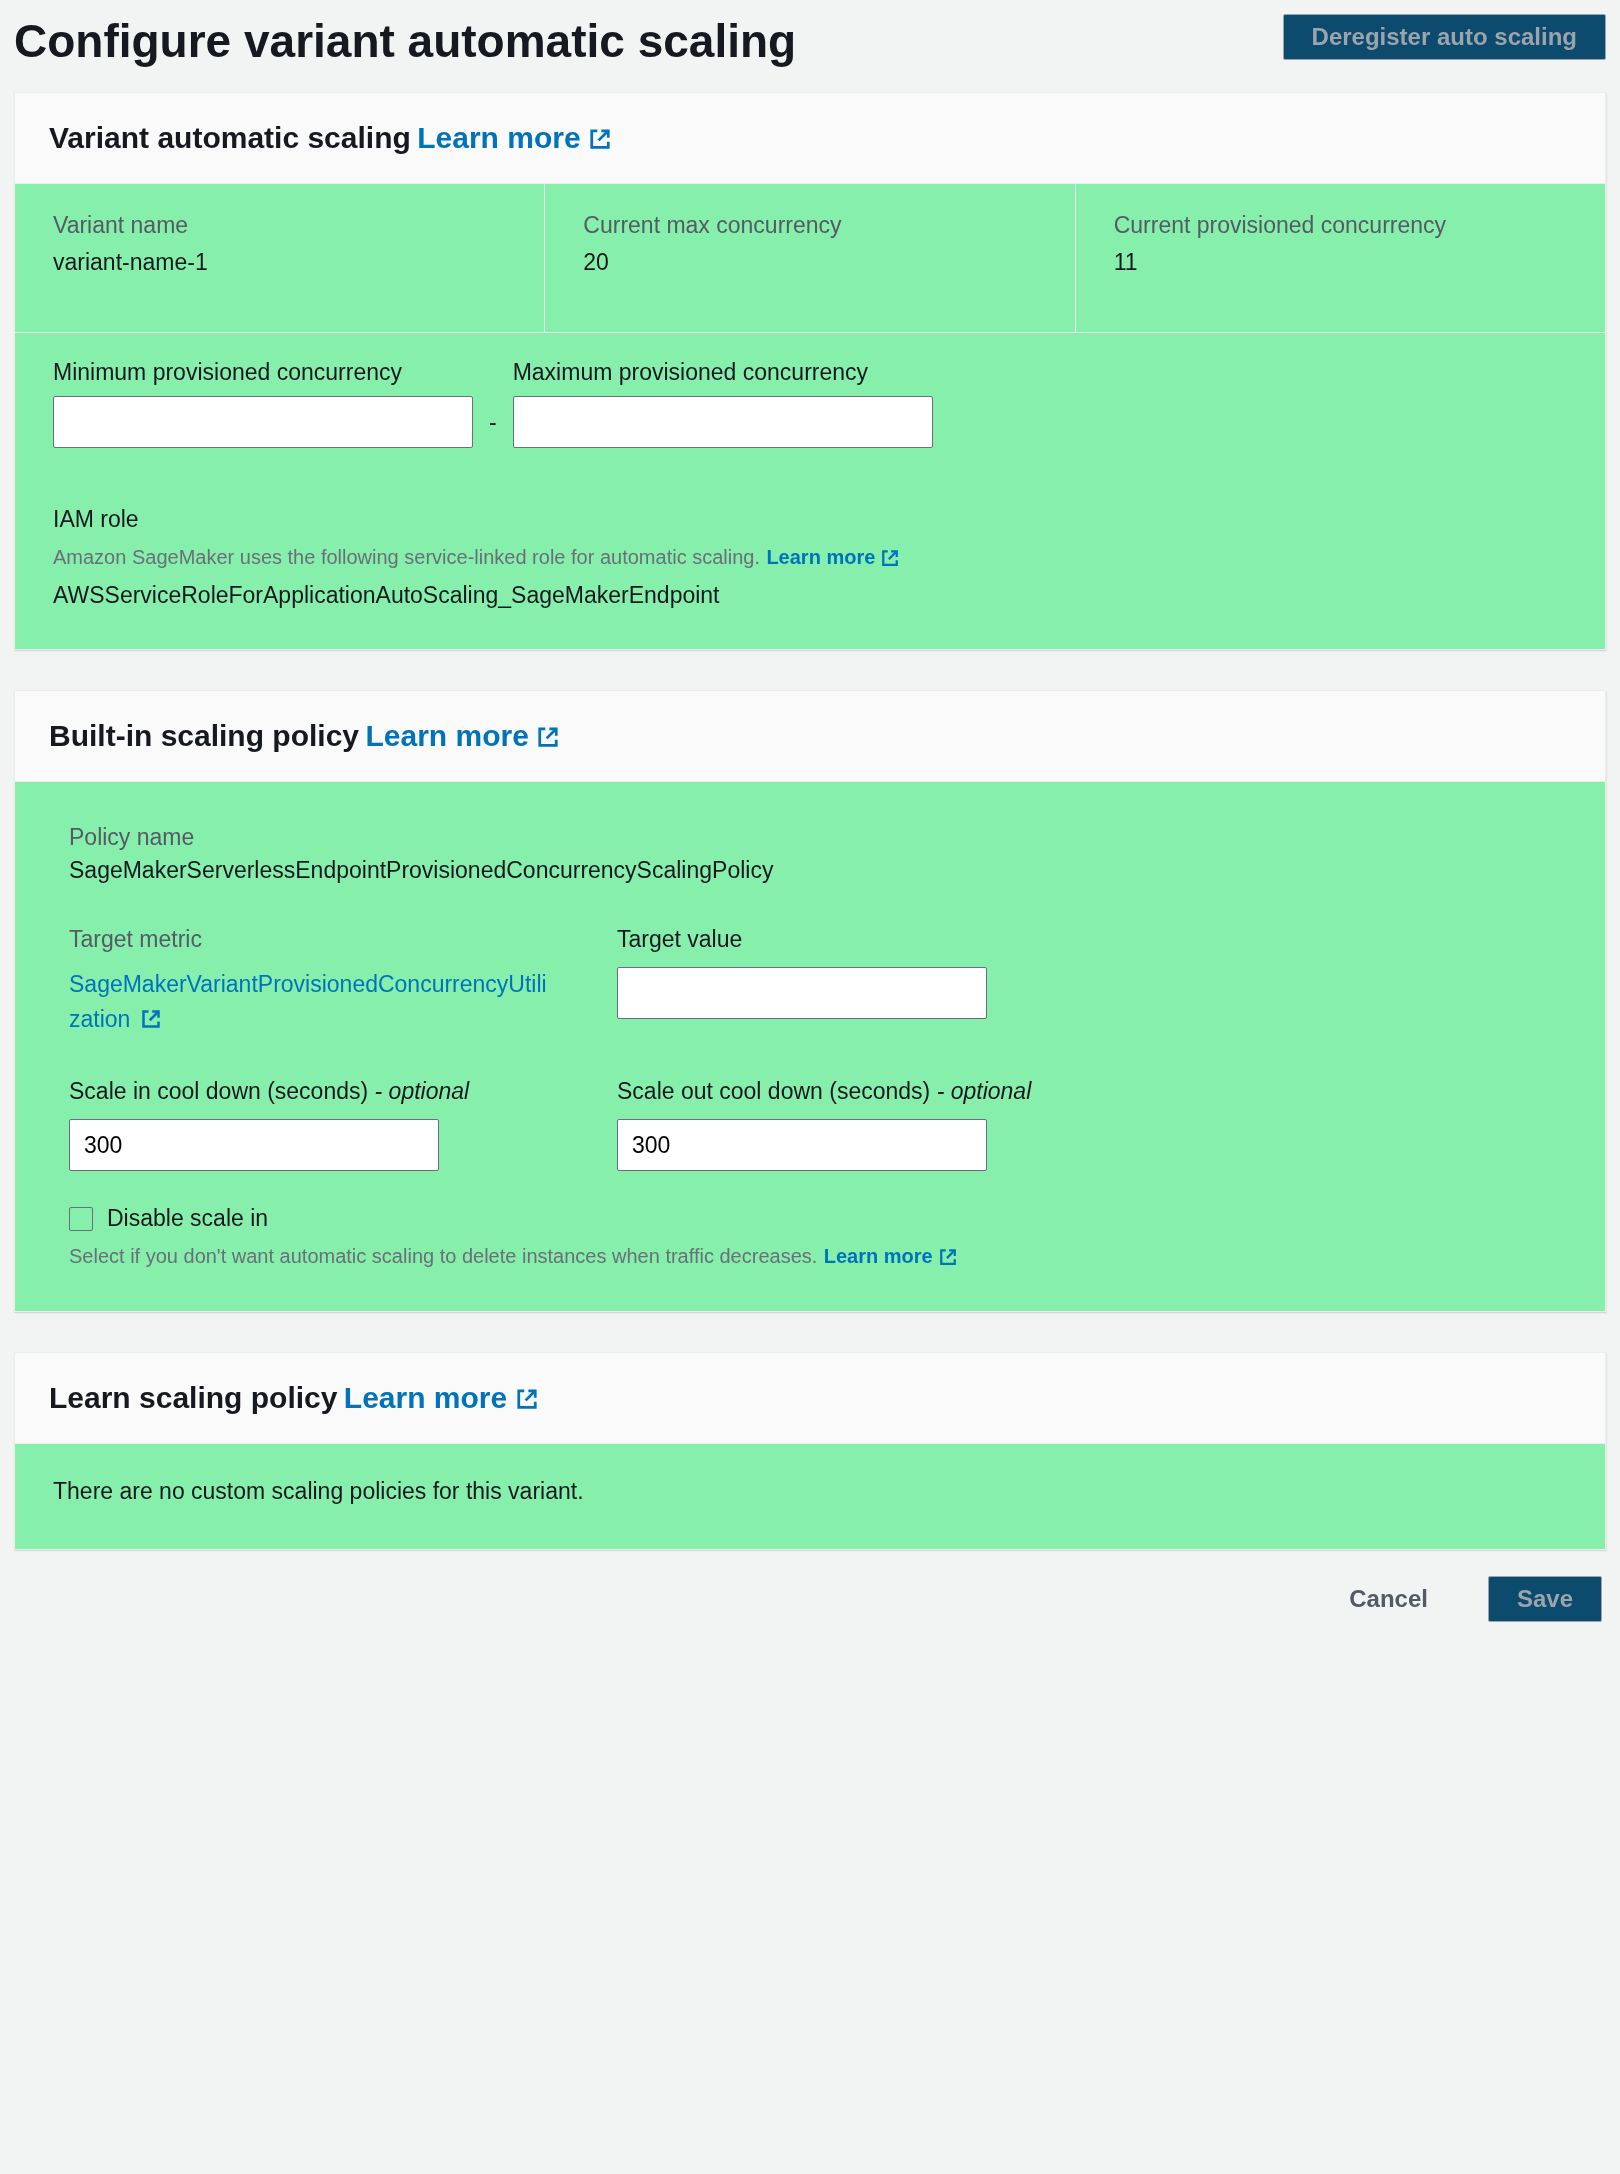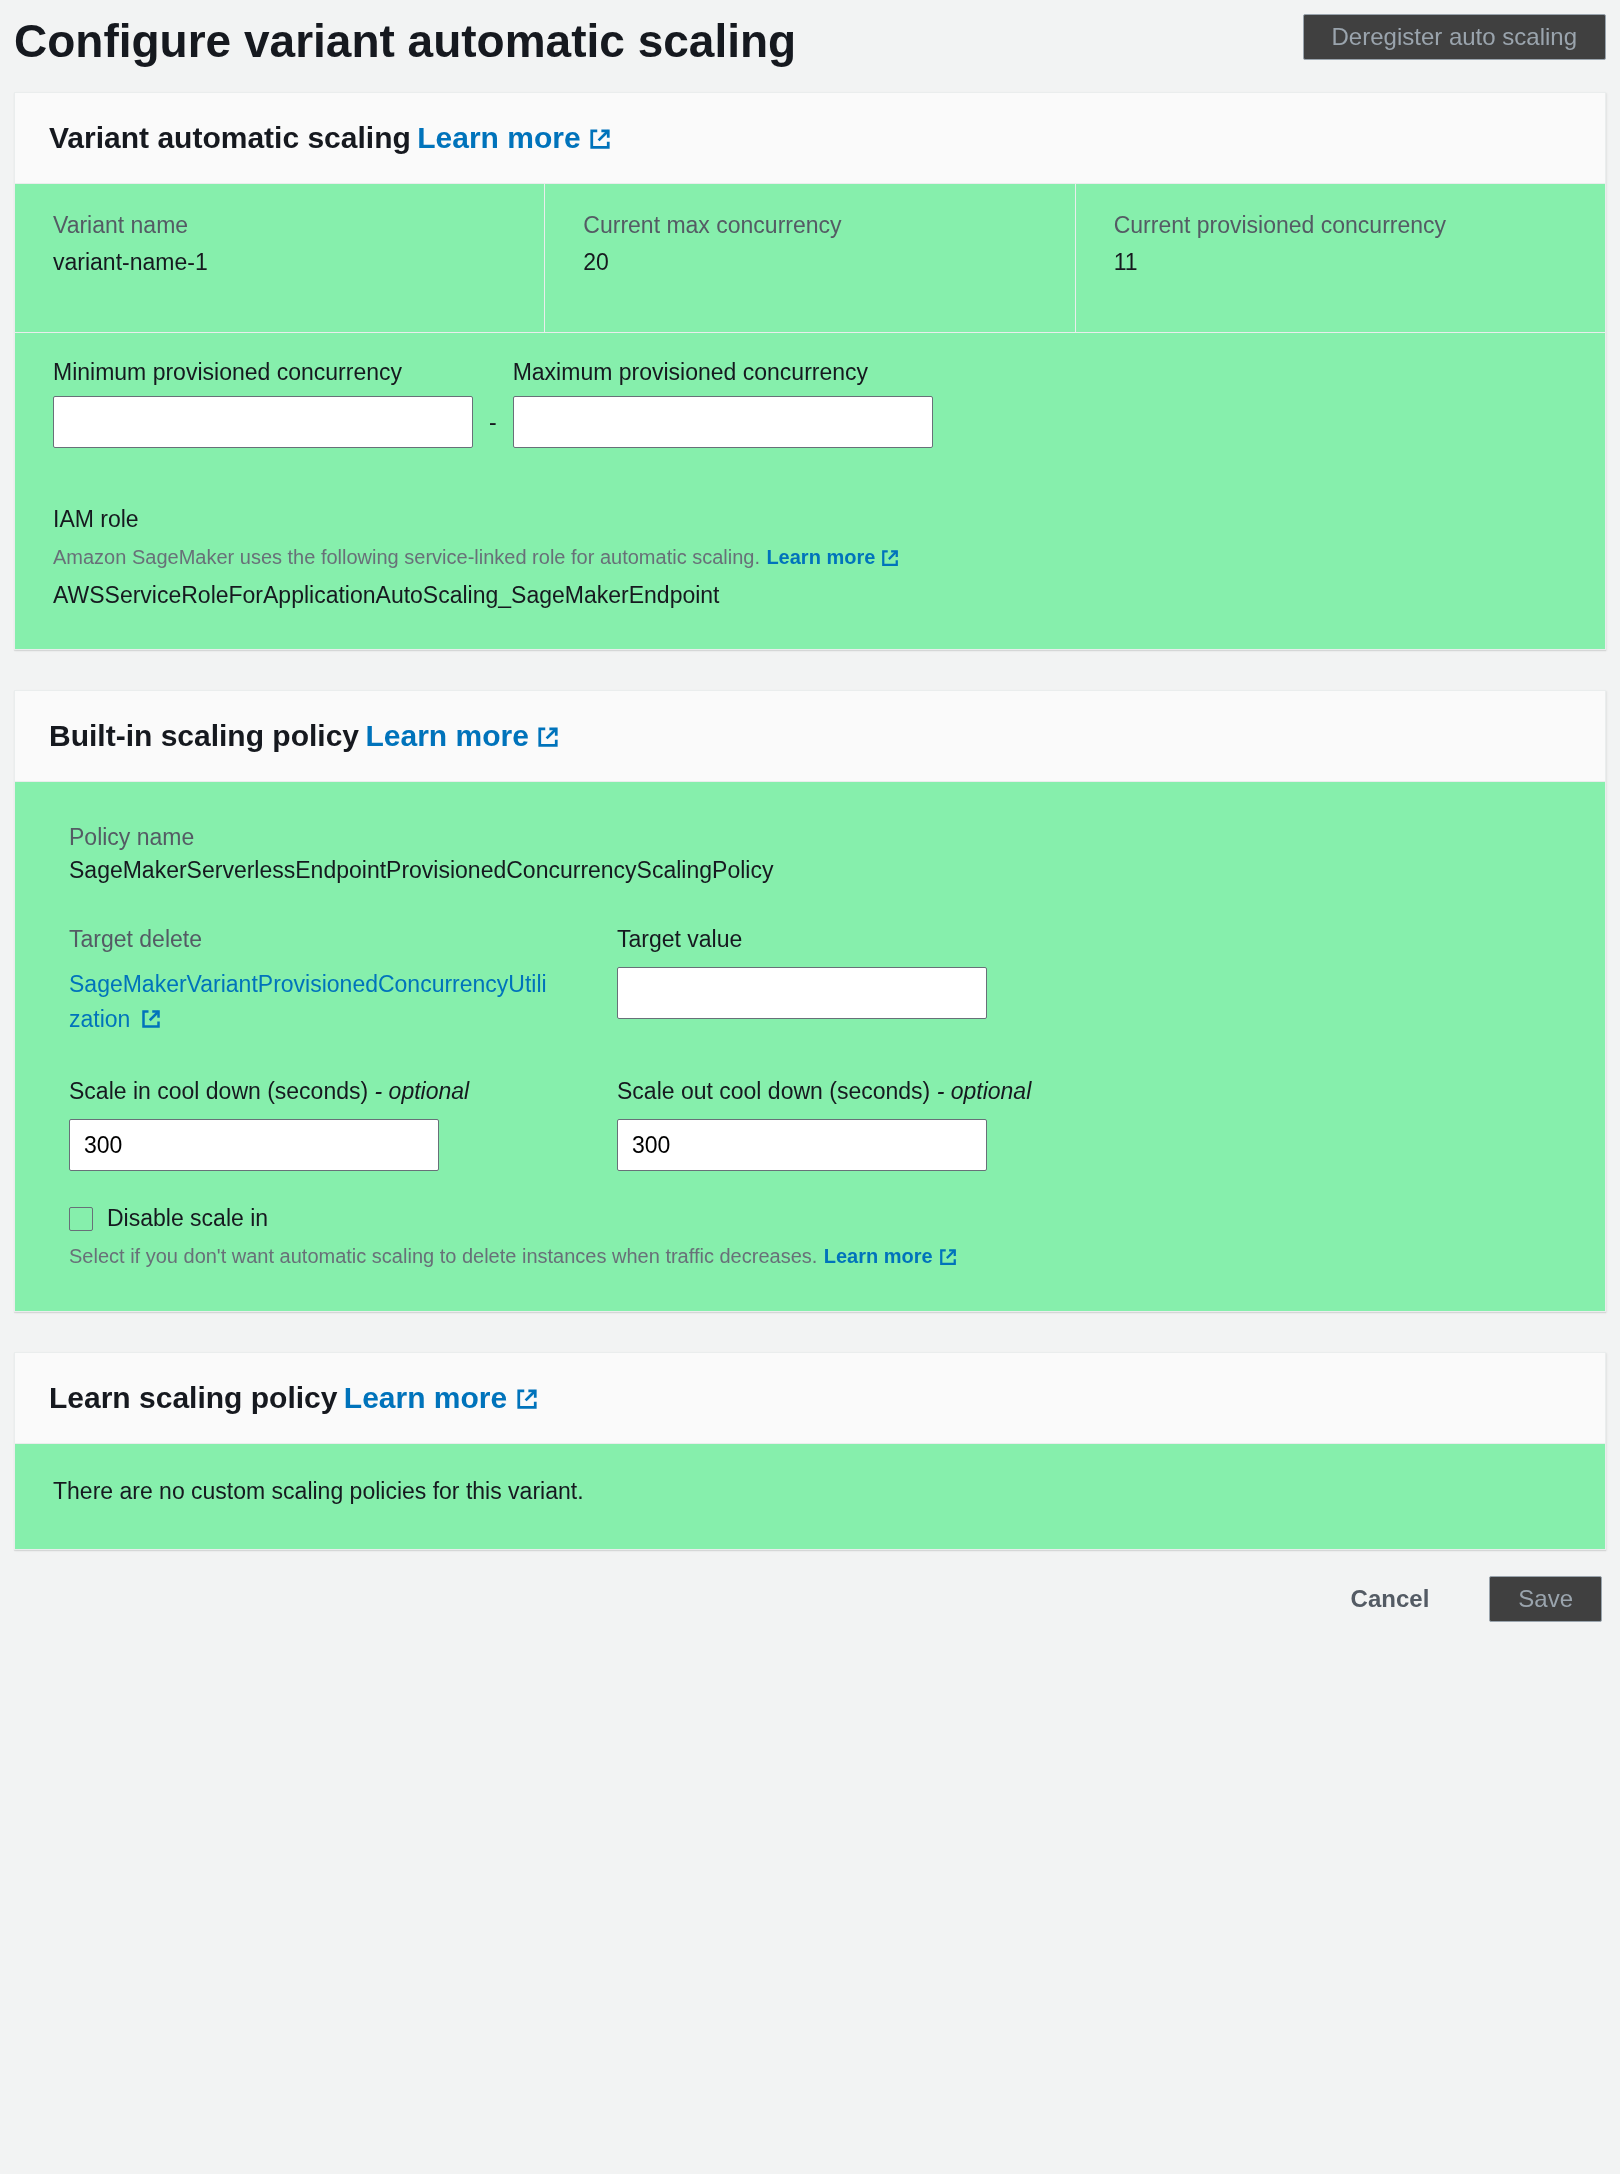--- a/index.html
+++ b/index.html
@@ -16,24 +16,24 @@
     align-items: flex-start;
     margin-bottom: 24px;
   }
   .page-title {
     font-size: 46px;
     font-weight: 700;
     color: #16191f;
   }
   .btn {
     border: 1.5px solid #545b64;
-    background: #404040;
+    background: #0c4a6e;
     padding: 8px 28px;
     font-size: 24px;
-    font-weight: 400;
+    font-weight: 700;
     cursor: pointer;
     border-radius: 2px;
     color: #545b64;
     font-family: inherit;
   }
   .btn-secondary-light {
     color: #9aa4ad;
     border-color: #9aa4ad;
   }
   .btn-text {
@@ -276,21 +276,21 @@
   </div>
 
   <div class="policy-body">
     <div class="field-block">
       <div class="form-sublabel">Policy name</div>
       <div class="info-value">SageMakerServerlessEndpointProvisionedConcurrencyScalingPolicy</div>
     </div>
 
     <div class="two-col field-block">
       <div class="col" style="width:500px">
-        <div class="form-sublabel" style="margin-bottom:14px">Target delete</div>
+        <div class="form-sublabel" style="margin-bottom:14px">Target metric</div>
         <div class="metric-wrap">
           <a class="metric-link">
             <span>SageMakerVariantProvisionedConcurrencyUtilization</span>
             <svg class="ext-icon" style="width:20px;height:20px;vertical-align:-2px;margin-left:4px" viewBox="0 0 16 16" fill="none" stroke="#0073bb" stroke-width="2">
                 <path d="M6 2H2v12h12v-4"></path>
                 <path d="M9 2h5v5"></path>
                 <path d="M14 2L7 9"></path>
               </svg>
           </a>
         </div>

